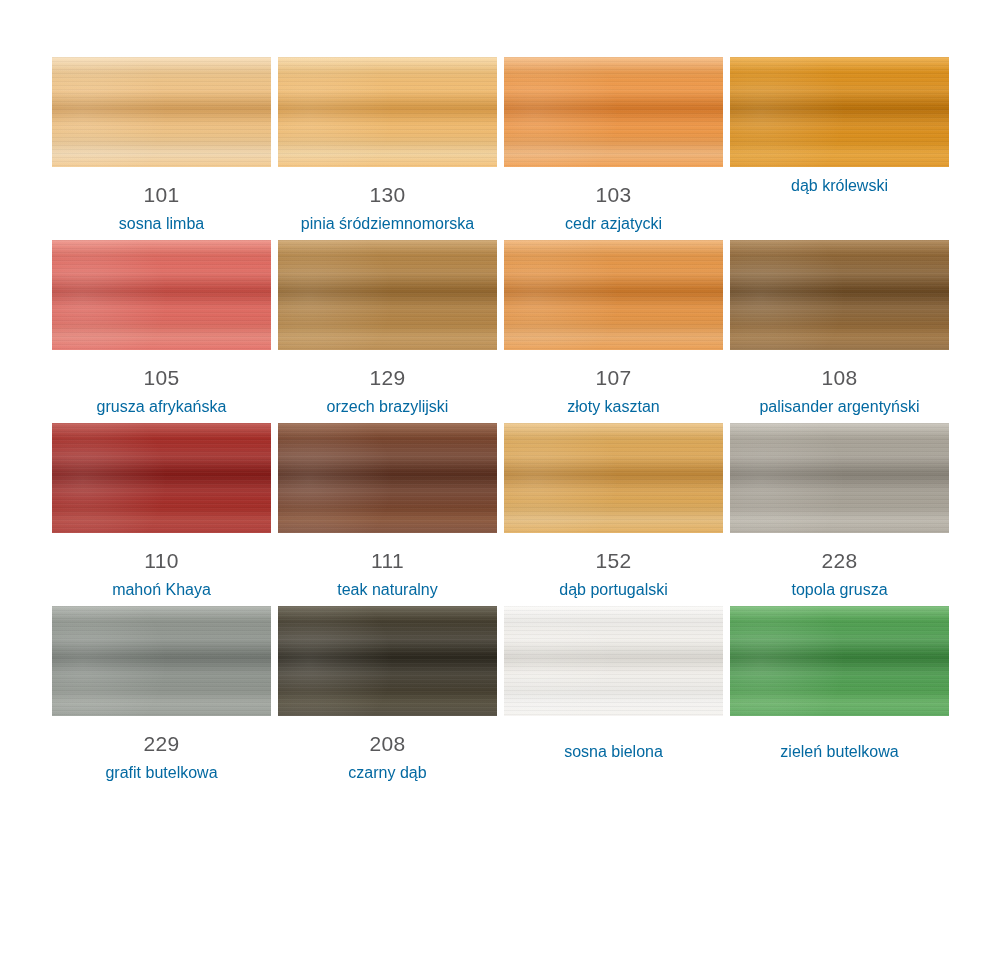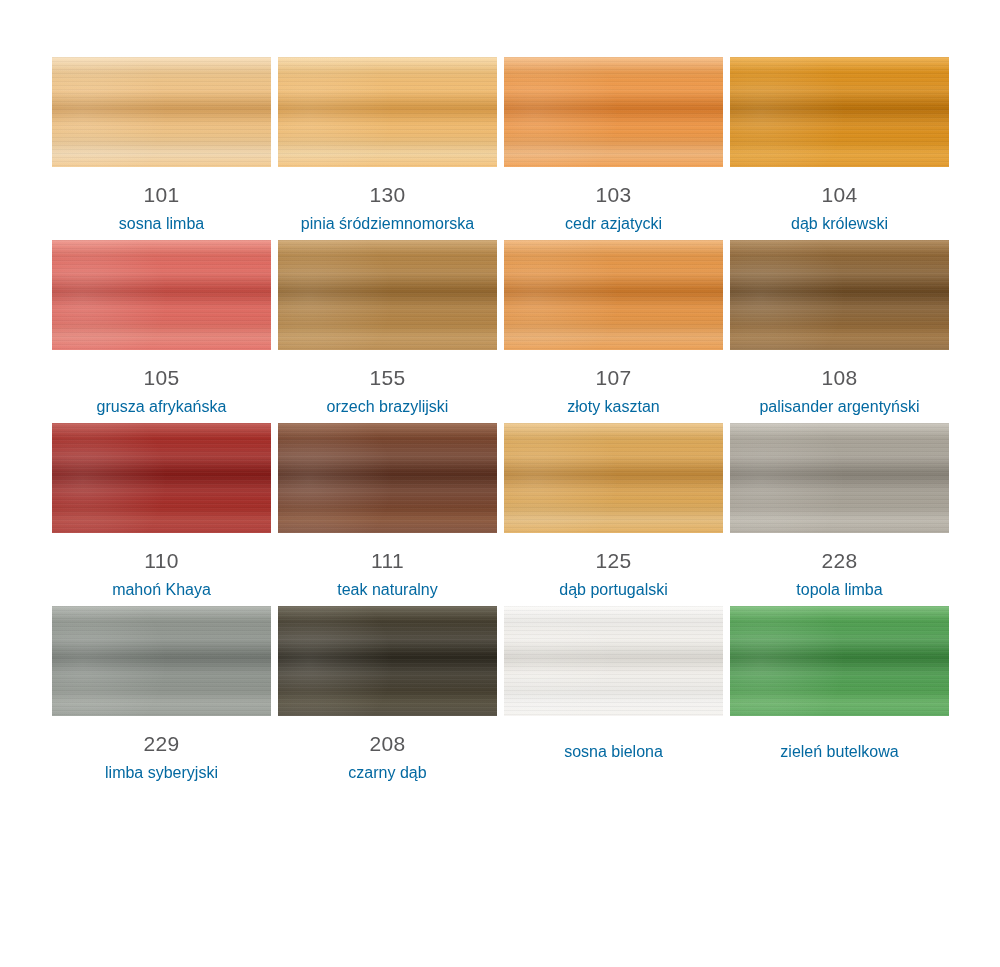--- a/index.html
+++ b/index.html
@@ -135,35 +135,34 @@
       <div class="cell">
         <div class="swatch" style="background: linear-gradient(rgb(246, 182, 119) 0%, rgb(240, 149, 63) 22%, rgb(225, 127, 44) 48%, rgb(240, 149, 63) 70%, rgb(246, 182, 119) 88%, rgb(240, 149, 63) 100%);"></div>
         <div class="caption">
           <span class="code">103</span>
           <span class="name">cedr azjatycki</span>
         </div>
       </div>
       <div class="cell">
         <div class="swatch" style="background: linear-gradient(rgb(237, 166, 54) 0%, rgb(222, 141, 19) 22%, rgb(196, 120, 12) 48%, rgb(222, 141, 19) 70%, rgb(237, 166, 54) 88%, rgb(222, 141, 19) 100%);"></div>
         <div class="caption">
-          <span class="code">104</span>
           <span class="name">dąb królewski</span>
         </div>
       </div>
       <div class="cell">
         <div class="swatch" style="background: linear-gradient(rgb(236, 133, 121) 0%, rgb(226, 100, 90) 22%, rgb(204, 79, 70) 48%, rgb(226, 100, 90) 70%, rgb(236, 133, 121) 88%, rgb(226, 100, 90) 100%);"></div>
         <div class="caption">
           <span class="code">105</span>
           <span class="name">grusza afrykańska</span>
         </div>
       </div>
       <div class="cell">
         <div class="swatch" style="background: linear-gradient(rgb(200, 154, 92) 0%, rgb(179, 129, 63) 22%, rgb(154, 108, 49) 48%, rgb(179, 129, 63) 70%, rgb(200, 154, 92) 88%, rgb(179, 129, 63) 100%);"></div>
         <div class="caption">
-          <span class="code">155</span>
+          <span class="code">129</span>
           <span class="name">orzech brazylijski</span>
         </div>
       </div>
       <div class="cell">
         <div class="swatch" style="background: linear-gradient(rgb(240, 173, 104) 0%, rgb(232, 147, 63) 22%, rgb(210, 124, 43) 48%, rgb(232, 147, 63) 70%, rgb(240, 173, 104) 88%, rgb(232, 147, 63) 100%);"></div>
         <div class="caption">
           <span class="code">107</span>
           <span class="name">złoty kasztan</span>
         </div>
       </div>
@@ -184,36 +183,36 @@
       <div class="cell">
         <div class="swatch" style="background: linear-gradient(rgb(141, 86, 57) 0%, rgb(116, 64, 42) 22%, rgb(93, 49, 32) 48%, rgb(116, 64, 42) 70%, rgb(141, 86, 57) 88%, rgb(116, 64, 42) 100%);"></div>
         <div class="caption">
           <span class="code">111</span>
           <span class="name">teak naturalny</span>
         </div>
       </div>
       <div class="cell">
         <div class="swatch" style="background: linear-gradient(rgb(235, 192, 124) 0%, rgb(223, 166, 79) 22%, rgb(200, 141, 59) 48%, rgb(223, 166, 79) 70%, rgb(235, 192, 124) 88%, rgb(223, 166, 79) 100%);"></div>
         <div class="caption">
-          <span class="code">125</span>
+          <span class="code">152</span>
           <span class="name">dąb portugalski</span>
         </div>
       </div>
       <div class="cell">
         <div class="swatch" style="background: linear-gradient(rgb(194, 189, 178) 0%, rgb(167, 161, 149) 22%, rgb(143, 137, 126) 48%, rgb(167, 161, 149) 70%, rgb(194, 189, 178) 88%, rgb(167, 161, 149) 100%);"></div>
         <div class="caption">
           <span class="code">228</span>
-          <span class="name">topola limba</span>
+          <span class="name">topola grusza</span>
         </div>
       </div>
       <div class="cell">
         <div class="swatch" style="background: linear-gradient(rgb(166, 171, 164) 0%, rgb(141, 147, 140) 22%, rgb(120, 126, 120) 48%, rgb(141, 147, 140) 70%, rgb(166, 171, 164) 88%, rgb(141, 147, 140) 100%);"></div>
         <div class="caption">
           <span class="code">229</span>
-          <span class="name">limba syberyjski</span>
+          <span class="name">grafit butelkowa</span>
         </div>
       </div>
       <div class="cell">
         <div class="swatch" style="background: linear-gradient(rgb(85, 78, 60) 0%, rgb(64, 58, 44) 22%, rgb(45, 41, 31) 48%, rgb(64, 58, 44) 70%, rgb(85, 78, 60) 88%, rgb(64, 58, 44) 100%);"></div>
         <div class="caption">
           <span class="code">208</span>
           <span class="name">czarny dąb</span>
         </div>
       </div>
       <div class="cell no-code">

